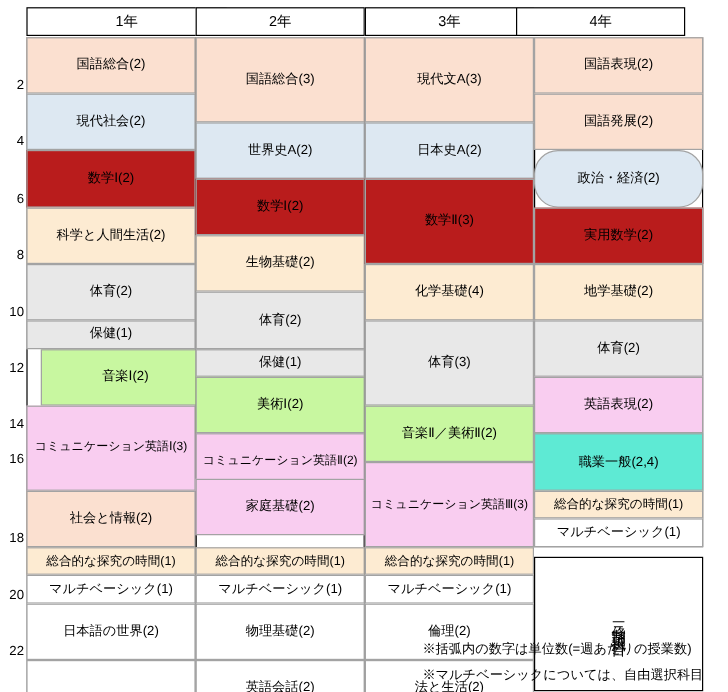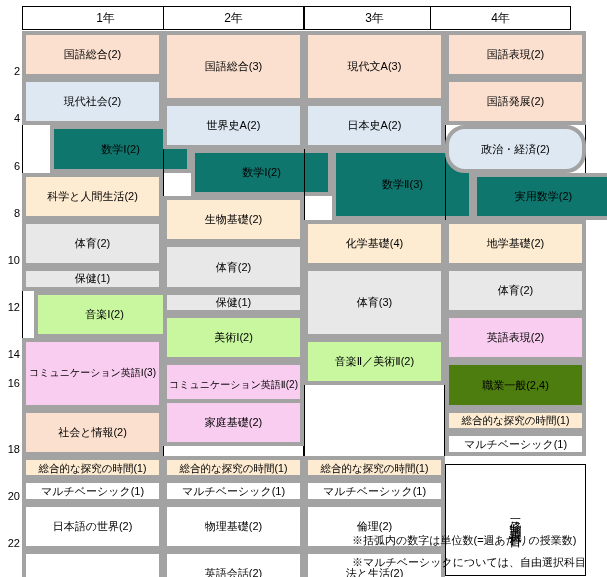--- a/index.html
+++ b/index.html
@@ -22,40 +22,40 @@
 
   .scale { position:absolute; left:0; width:20px; text-align:right; font-size:11px; color:#000; }
 
   .colbox {
     position:absolute; box-sizing:border-box;
     border:1px solid #000;
   }
 
   .cell {
     position:absolute; box-sizing:border-box;
-    border:4px solid #a3a3a3;
+    border:1px solid #a3a3a3;
     display:flex; align-items:center; justify-content:center;
     text-align:center;
     font-size:11px;
     line-height:1.15;
     overflow:hidden;
     padding:0 1px;
   }
 
   
   .c-jp   { background:#fbe0d0; }  
   .c-soc  { background:#dde8f2; }  
-  .c-math { background:#0f766e;margin-left:28px; }  
+  .c-math { background:#b91c1c; }  
   .c-sci  { background:#fdebd2; }  
   .c-pe   { background:#e8e8e8; }  
   .c-art  { background:#c8f7a0; }  
   .c-eng  { background:#f9cdf0; }  
   .c-home { background:#f9cdf0; }  
   .c-info { background:#fbe0d0; }  
-  .c-job  { background:#4d7c0f; }  
+  .c-job  { background:#5eead4; }  
   .c-tan  { background:#fdebd2; }  
   .c-multi{ background:#ffffff; }
   .c-plain{ background:#ffffff; }
 
   
   .vbox {
     position:absolute; box-sizing:border-box;
     border:1px solid #000; background:#fff;
     display:flex; align-items:center; justify-content:center;
   }
@@ -116,20 +116,21 @@
     <div class="cell c-multi" style="left: 163px; top: 479.4px; width: 141px; height: 23.6px;">マルチベーシック(1)</div>
     <div class="cell c-plain" style="left: 163px; top: 503px; width: 141px; height: 47.2px;">物理基礎(2)</div>
     <div class="cell c-plain" style="left: 163px; top: 550.2px; width: 141px; height: 47.2px;">英語会話(2)</div>
     <div class="colbox" style="left: 304px; top: 31px; width: 141px; height: 660.8px;"></div>
     <div class="cell c-jp" style="left: 304px; top: 31px; width: 141px; height: 70.8px;">現代文A(3)</div>
     <div class="cell c-soc" style="left: 304px; top: 101.8px; width: 141px; height: 47.2px;">日本史A(2)</div>
     <div class="cell c-math" style="left: 304px; top: 149px; width: 141px; height: 70.8px;">数学Ⅱ(3)</div>
     <div class="cell c-sci" style="left: 304px; top: 219.8px; width: 141px; height: 47.2px;">化学基礎(4)</div>
     <div class="cell c-pe" style="left: 304px; top: 267px; width: 141px; height: 70.8px;">体育(3)</div>
     <div class="cell c-art" style="left: 304px; top: 337.8px; width: 141px; height: 47.2px;">音楽Ⅱ／美術Ⅱ(2)</div>
+    <div class="cell c-eng" style="left: 304px; top: 385px; width: 141px; height: 70.8px; font-size: 10px;">コミュニケーション英語Ⅲ(3)</div>
     <div class="cell c-tan" style="left: 304px; top: 455.8px; width: 141px; height: 23.6px; font-size: 10.5px;">総合的な探究の時間(1)</div>
     <div class="cell c-multi" style="left: 304px; top: 479.4px; width: 141px; height: 23.6px;">マルチベーシック(1)</div>
     <div class="cell c-plain" style="left: 304px; top: 503px; width: 141px; height: 47.2px;">倫理(2)</div>
     <div class="cell c-plain" style="left: 304px; top: 550.2px; width: 141px; height: 47.2px;">法と生活(2)</div>
     <div class="colbox" style="left: 445px; top: 31px; width: 141px; height: 424.8px;"></div>
     <div class="cell c-jp" style="left: 445px; top: 31px; width: 141px; height: 47.2px;">国語表現(2)</div>
     <div class="cell c-jp" style="left: 445px; top: 78.2px; width: 141px; height: 47.2px;">国語発展(2)</div>
     <div class="cell c-soc" style="left: 445px; top: 125.4px; width: 141px; height: 47.2px; border-radius: 20px;">政治・経済(2)</div>
     <div class="cell c-math" style="left: 445px; top: 172.6px; width: 141px; height: 47.2px;">実用数学(2)</div>
     <div class="cell c-sci" style="left: 445px; top: 219.8px; width: 141px; height: 47.2px;">地学基礎(2)</div>

